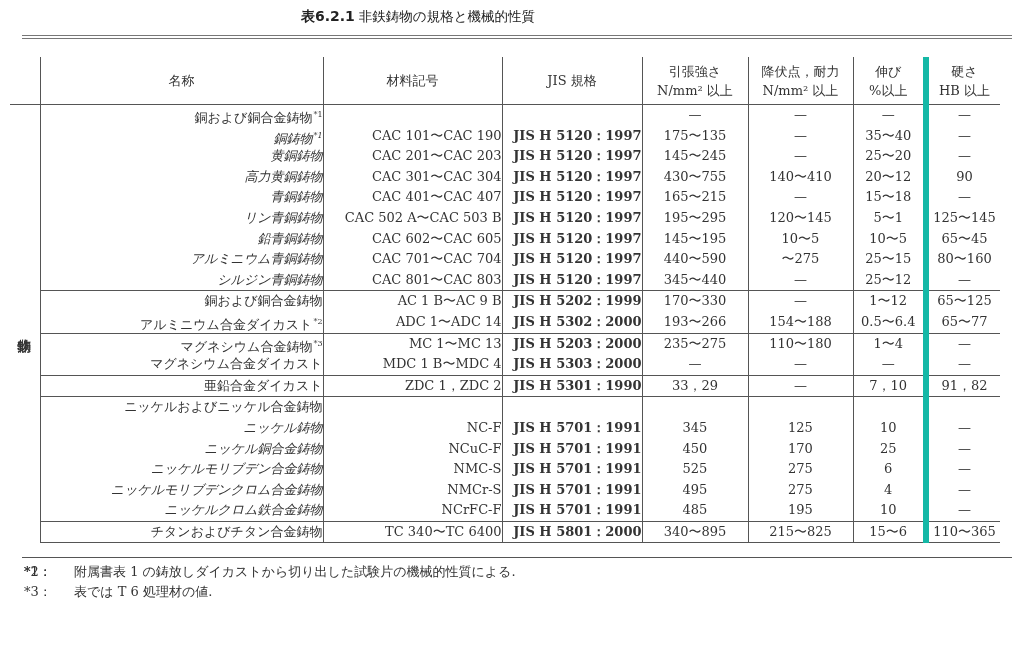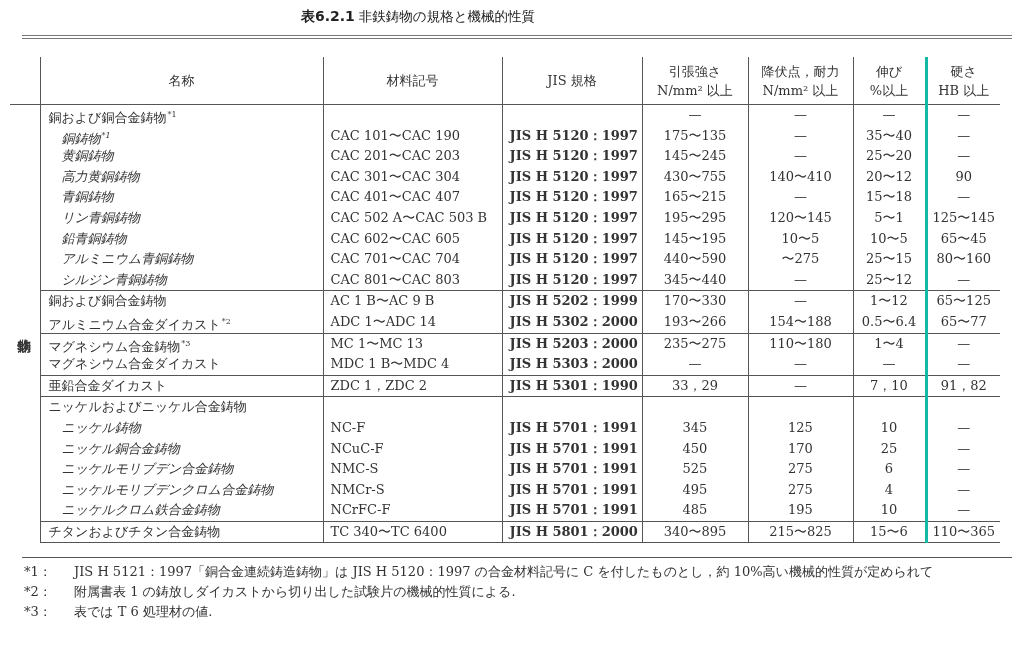--- a/index.html
+++ b/index.html
@@ -69,22 +69,22 @@
     }
     table.main th {
       font-weight: normal;
       vertical-align: middle;
       text-align: center;
       height: 47px;
       line-height: 19px;
       border-bottom: 1px solid #555;
       color: #333;
     }
-    .vline { border-left: 1px solid #555; }
-    .vline-light { border-left: 3px solid #14b8a6; }
+    .vline { border-left: 1px solid #555; text-align: right; }
+    .vline-light { border-left: 6px solid #14b8a6; }
     tr.group td.g { border-bottom: 1px solid #555; }
     .c-cat { width: 30px; text-align: center; vertical-align: middle !important; }
     .c-name { width: 283px; padding-left: 8px !important; }
     .c-code { width: 179px; padding-left: 7px !important; }
     .c-jis { width: 140px; padding-left: 7px !important; font-weight: bold; }
     .c-ts { width: 106px; text-align: center; }
     .c-ys { width: 105px; text-align: center; }
     .c-el { width: 73px; text-align: center; }
     .c-hb { width: 74px; text-align: center; }
     .line { display: block; height: 20.6px; }
@@ -408,21 +408,20 @@
         </td>
       </tr>
     </tbody>
 </table>
 
 <div class="bottomline"></div>
 
 <div class="notes">
   <div class="note">
     <span class="mark">*1：</span>
-    <div>JIS H 5121：1997「銅合金連続鋳造鋳物」は JIS H 5120：1997 の合金材料記号に C を付したものとし，約 10%高い機械的性質が定められて</div>
   </div>
   <div class="note">
     <span class="mark">*2：</span>
     <div>附属書表 1 の鋳放しダイカストから切り出した試験片の機械的性質による.</div>
   </div>
   <div class="note">
     <span class="mark">*3：</span>
     <div>表では T 6 処理材の値.</div>
   </div>
 </div>

